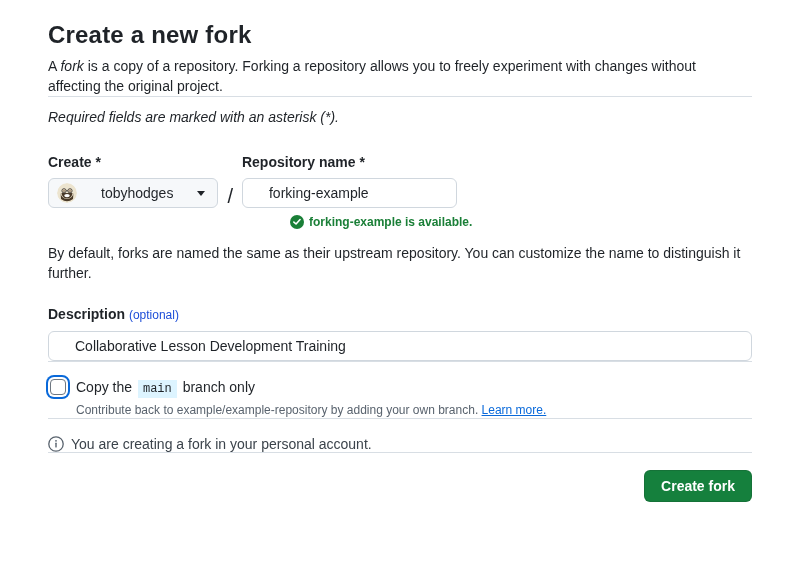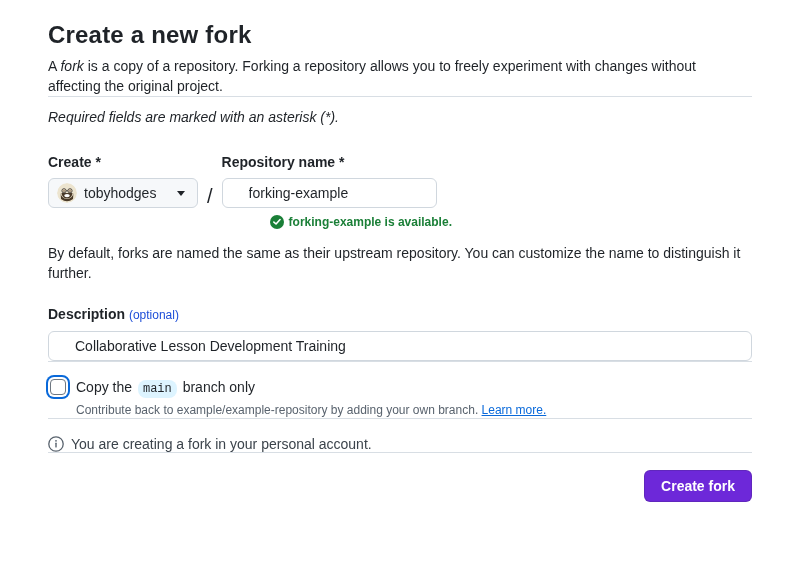--- a/index.html
+++ b/index.html
@@ -23,21 +23,21 @@
   .hr-3 { margin-top: 18px; }
   .hr-4 { margin-top: 17px; }
 
   p.required-note { margin-top: 11px; font-style: italic; line-height: 18px; }
 
   .form-row { display: flex; align-items: flex-start; margin-top: 27px; }
   .field-label { display: block; font-weight: 700; font-size: 14px; line-height: 18px; margin-bottom: 7px; }
   .field-label .optional { font-weight: 400; font-size: 12px; color: #1d4ed8; }
 
   .owner-select {
-    display: inline-flex; align-items: center; gap: 7px;
+    display: inline-flex; align-items: center; gap: 24px;
     height: 30px; padding: 0 12px 0 8px;
     background: #f6f8fa; border: 1px solid #d0d7de; border-radius: 6px;
     font-family: "Liberation Sans", sans-serif; font-size: 14px; font-weight: 500; color: #1f2328;
     cursor: pointer; min-width: 150px;
   }
   .avatar { width: 20px; height: 20px; border-radius: 50%; overflow: hidden; flex: 0 0 auto; }
   .caret { width: 0; height: 0; border-left: 4px solid transparent; border-right: 4px solid transparent;
     border-top: 5px solid #1f2328; margin-left: auto; }
 
   .slash { font-size: 20px; color: #1f2328; margin: 0 9px; align-self: flex-start; padding-top: 28px; line-height: 30px; }
@@ -64,31 +64,31 @@
     width: 16px; height: 16px; margin-top: 2px; margin-left: 2px;
     background: #ffffff; border: 1px solid #6e7781; border-radius: 4px;
     box-shadow: 0 0 0 2px #ffffff, 0 0 0 4px #0969da;
     cursor: pointer; flex: 0 0 auto;
   }
   .branch-texts { line-height: 20px; }
   .branch-label { font-size: 14px; color: #1f2328; cursor: pointer; }
   .code-pill {
     font-family: "Liberation Mono", "DejaVu Sans Mono", monospace;
     font-size: 12px; background: #ddf4ff; color: #1f2328;
-    padding: 2px 5px; border-radius: 8px; margin: 0 2px;
+    padding: 2px 5px; border-radius: 0; margin: 0 2px;
   }
   .branch-help { margin-top: 3px; font-size: 12px; color: #59636e; line-height: 16px; }
   .branch-help a.learn-more { color: #0969da; text-decoration: underline; cursor: pointer; }
 
   .info-row { margin-top: 17px; display: flex; align-items: center; gap: 7px; color: #3b434b; }
   .info-icon { width: 16px; height: 16px; flex: 0 0 auto; }
 
   .footer { margin-top: 17px; display: flex; justify-content: flex-end; }
   .create-fork-btn {
-    background: #6d28d9; color: #ffffff; border: 1px solid rgba(27,31,36,0.15);
+    background: #15803d; color: #ffffff; border: 1px solid rgba(27,31,36,0.15);
     border-radius: 6px; height: 32px; padding: 0 16px;
     font-family: "Liberation Sans", sans-serif; font-size: 14px; font-weight: 700;
     cursor: pointer;
   }
 </style>
 </head>
 <body>
 
 <div class="container">
 

